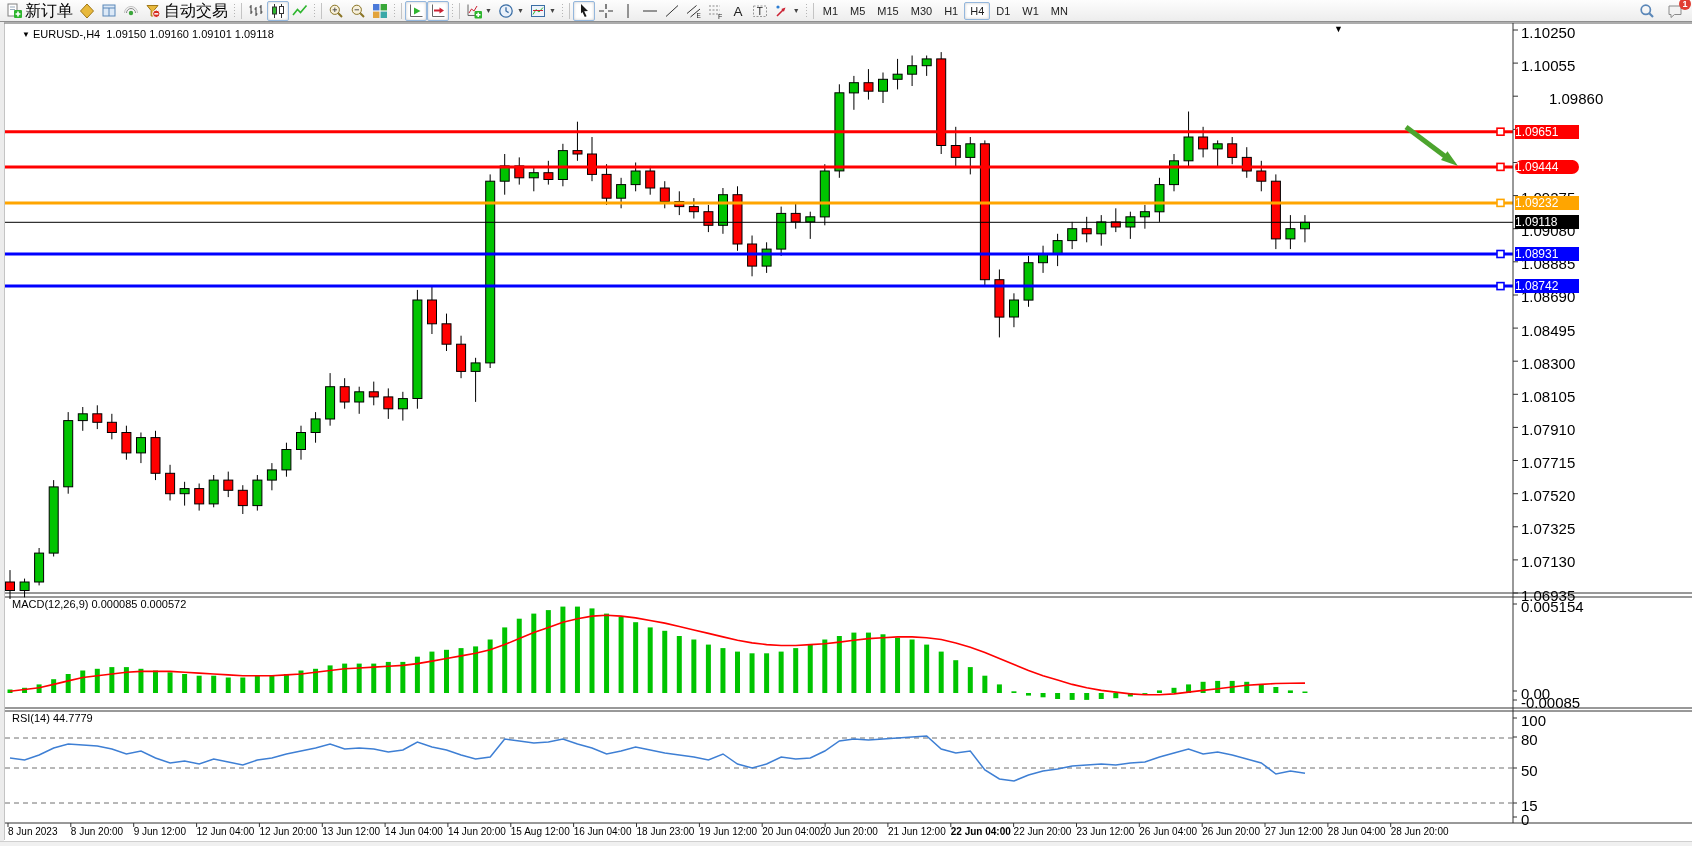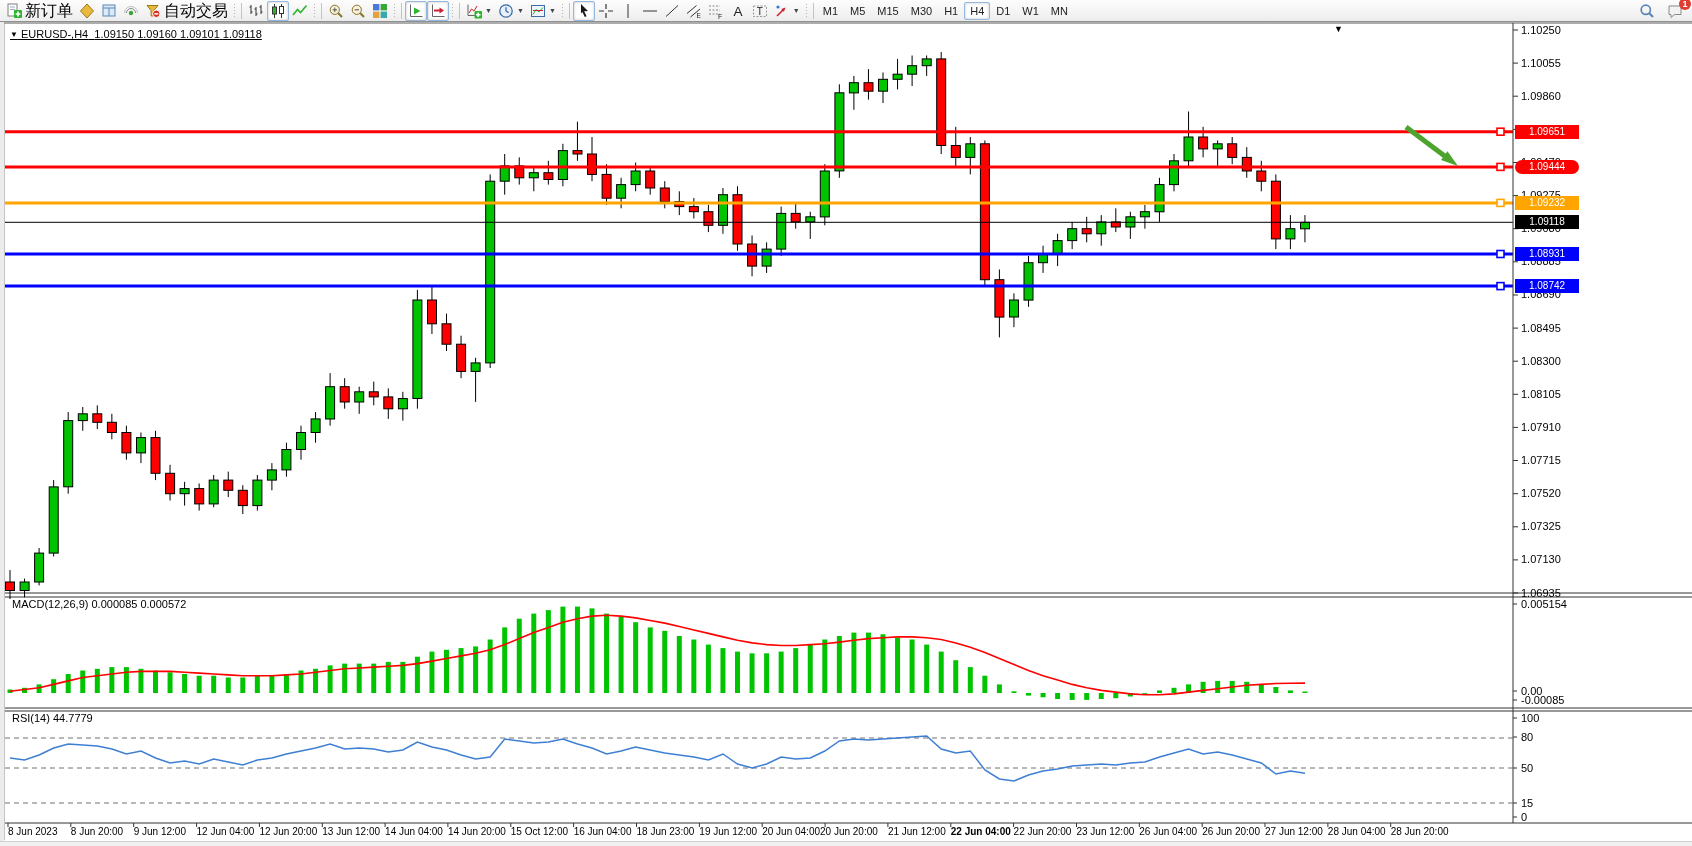--- a/index.html
+++ b/index.html
@@ -16,24 +16,24 @@
   .tb-sep{width:1px;height:16px;background:#c4c4c4;margin:0 3px;}
   .tb-handle{width:3px;height:14px;margin:0 2px;background-image:repeating-linear-gradient(#b5b5b5 0 1px,transparent 1px 3px);background-size:1px 100%;background-repeat:no-repeat;background-position:center;}
   .tf-btn{font-size:11px;color:#222;padding:2px 5px;border:1px solid transparent;border-radius:2px;font-family:"Liberation Sans",sans-serif;}
   .tf-btn.active{background:#fff;border-color:#94b7dd;box-shadow:inset 0 0 3px #c6c6c6;}
   .tb-right{position:absolute;right:6px;top:0;height:22px;display:flex;align-items:center;gap:6px;}
   .chat-wrap{position:relative;}
   .chat-badge{position:absolute;top:-4px;right:-6px;background:#e03c31;color:#fff;border-radius:50%;width:12px;height:12px;
               font-size:9px;line-height:12px;text-align:center;font-weight:bold;}
   
   #chartSvg{position:absolute;top:0;left:0;z-index:1;}
-  .chart-header{position:absolute;left:10px;top:28px;font-size:11px;color:#000;z-index:3;white-space:pre;text-decoration:underline;}
+  .chart-header{position:absolute;left:22px;top:28px;font-size:11px;color:#000;z-index:3;white-space:pre;}
   .chart-header .tri{font-size:8px;vertical-align:1px;}
-  .axis-label{position:absolute;left:1521px;font-size:11px;color:#000;z-index:2;white-space:nowrap;}
-  .badge{position:absolute;left:1515px;width:64px;height:14px;color:#fff;font-size:10px;line-height:14px;text-align:center;z-index:4;}
+  .axis-label{position:absolute;left:1521px;font-size:15px;color:#000;z-index:2;white-space:nowrap;}
+  .badge{position:absolute;left:1515px;width:64px;height:14px;color:#fff;font-size:12px;line-height:14px;z-index:4;}
   .time-label{position:absolute;top:826px;font-size:10px;color:#000;z-index:3;white-space:nowrap;}
   .ind-label{position:absolute;font-size:11px;color:#000;z-index:3;white-space:pre;}
   .shift-marker{position:absolute;left:1334px;top:24px;font-size:9px;color:#000;z-index:3;}
   .statusbar{position:absolute;top:841px;left:0;width:1692px;height:5px;background:#f0f0f0;border-top:1px solid #cfcfcf;z-index:5;}
   .left-edge{position:absolute;top:22px;left:0;width:4px;height:819px;background:#ececec;z-index:2;}
 </style>
 </head>
 <body>
 
 <div class="app">
@@ -619,21 +619,21 @@
   <div class="chart-header"><span class="tri">▼</span> <span>EURUSD-,H4</span>  <span>1.09150</span> <span>1.09160</span> <span>1.09101</span> <span>1.09118</span></div>
 
   <div class="shift-marker">▼</div>
 
   <div class="ind-label" style="left:12px;top:598px"><span>MACD(12,26,9)</span> <span>0.000085 0.000572</span></div>
   <div class="ind-label" style="left:12px;top:712px"><span>RSI(14)</span> <span>44.7779</span></div>
 
   <div id="labels">
       <div class="axis-label" style="top: 23.5px;">1.10250</div>
       <div class="axis-label" style="top: 56.6188px;">1.10055</div>
-      <div class="axis-label" style="top: 89.7376px;">1.09860</div>
+      <div class="axis-label" style="top: 89.7376px; margin-left: 28px;">1.09860</div>
       <div class="axis-label" style="top: 122.856px;">1.09665</div>
       <div class="axis-label" style="top: 155.975px;">1.09470</div>
       <div class="axis-label" style="top: 189.094px;">1.09275</div>
       <div class="axis-label" style="top: 222.213px;">1.09080</div>
       <div class="axis-label" style="top: 255.332px;">1.08885</div>
       <div class="axis-label" style="top: 288.45px;">1.08690</div>
       <div class="axis-label" style="top: 321.569px;">1.08495</div>
       <div class="axis-label" style="top: 354.688px;">1.08300</div>
       <div class="axis-label" style="top: 387.807px;">1.08105</div>
       <div class="axis-label" style="top: 420.926px;">1.07910</div>
@@ -649,21 +649,21 @@
       <div class="badge" style="top: 247.019px; background: rgb(0, 0, 255);">1.08931</div>
       <div class="badge" style="top: 279.119px; background: rgb(0, 0, 255);">1.08742</div>
       <div class="time-label" style="left: 8px;">8 Jun 2023</div>
       <div class="time-label" style="left: 70.85px;">8 Jun 20:00</div>
       <div class="time-label" style="left: 133.7px;">9 Jun 12:00</div>
       <div class="time-label" style="left: 196.55px;">12 Jun 04:00</div>
       <div class="time-label" style="left: 259.4px;">12 Jun 20:00</div>
       <div class="time-label" style="left: 322.25px;">13 Jun 12:00</div>
       <div class="time-label" style="left: 385.1px;">14 Jun 04:00</div>
       <div class="time-label" style="left: 447.95px;">14 Jun 20:00</div>
-      <div class="time-label" style="left: 510.8px;">15 Oct 12:00</div>
+      <div class="time-label" style="left: 510.8px;">15 Aug 12:00</div>
       <div class="time-label" style="left: 573.65px;">16 Jun 04:00</div>
       <div class="time-label" style="left: 636.5px;">18 Jun 23:00</div>
       <div class="time-label" style="left: 699.35px;">19 Jun 12:00</div>
       <div class="time-label" style="left: 762.2px;">20 Jun 04:00</div>
       <div class="time-label" style="left: 820px;">20 Jun 20:00</div>
       <div class="time-label" style="left: 887.9px;">21 Jun 12:00</div>
       <div class="time-label" style="left: 950.75px; font-weight: bold;">22 Jun 04:00</div>
       <div class="time-label" style="left: 1013.6px;">22 Jun 20:00</div>
       <div class="time-label" style="left: 1076.45px;">23 Jun 12:00</div>
       <div class="time-label" style="left: 1139.3px;">26 Jun 04:00</div>

